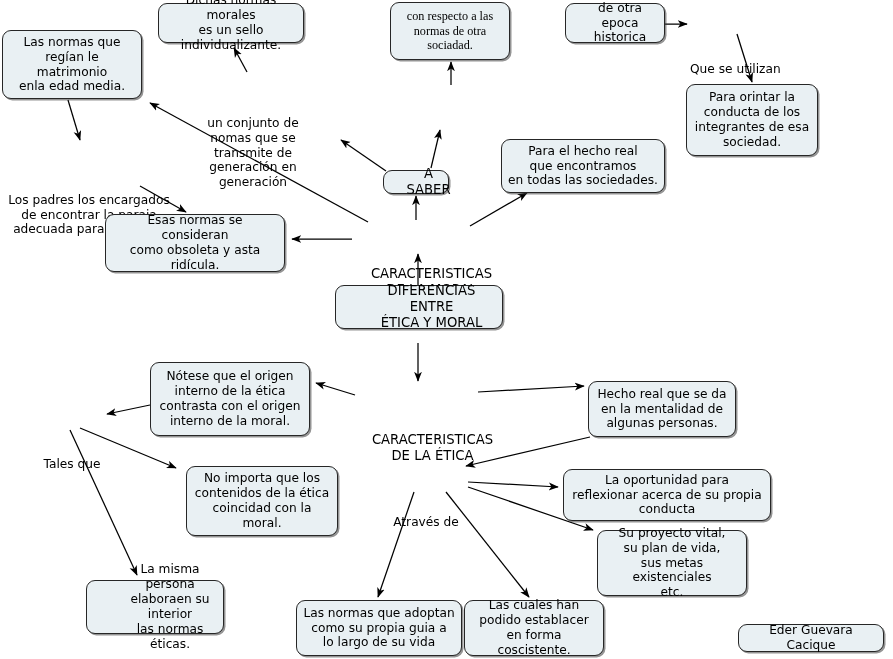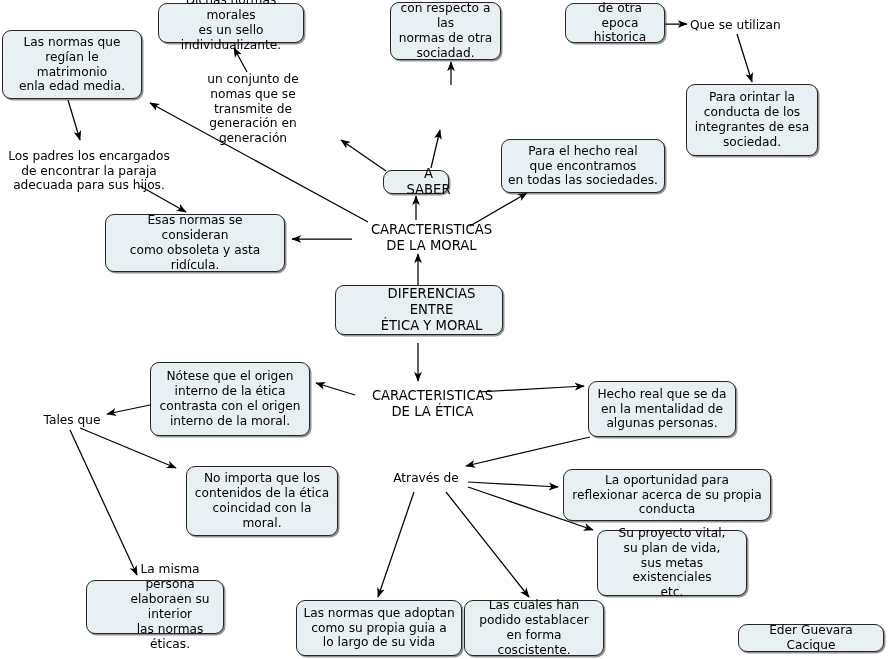--- a/index.html
+++ b/index.html
@@ -42,20 +42,21 @@
     background: #e9f0f3;
     border: 1px solid #262626;
     border-radius: 9px;
     box-shadow: 1.5px 1.5px 0 rgba(60,60,60,0.55);
     padding: 3px 6px;
   }
   .plain {
     background: transparent;
     border: none;
     box-shadow: none;
+    margin-top: 44px;
   }
   .fs12 { font-size: 12.2px; }
   .fs13 { font-size: 13.2px; padding-left: 31px; }
 </style>
 </head>
 <body>
 
 <div id="canvas">
 
   <svg id="edges" viewBox="0 0 893 659" width="893" height="659" xmlns="http://www.w3.org/2000/svg">
@@ -116,21 +117,21 @@
     </g>
   </svg>
 
   <div class="node boxed fs12" style="left:2px; top:30px; width:140px; height:69px;">Las normas que
 regían le matrimonio
 enla edad media.</div>
 
   <div class="node boxed fs12" style="left:158px; top:3px; width:146px; height:40px;">Dichas normas morales
 es un sello individualizante.</div>
 
-  <div class="node boxed fs12" style="left:390px; top:2px; width:111px; height:58px;">con respecto a las
+  <div class="node boxed fs12" style="left:390px; top:2px; width:120px; height:58px;font-family:Liberation Serif, serif;">con respecto a las
 normas de otra
 sociadad.</div>
 
   <div class="node boxed fs12" style="left:565px; top:3px; width:100px; height:40px;padding-left:16px;">de otra epoca
 historica</div>
 
   <div class="node plain fs12" style="left:690px; top:16px; width:110px; height:18px; justify-content:flex-start;">Que se utilizan</div>
 
   <div class="node boxed fs12" style="left:686px; top:84px; width:132px; height:72px;">Para orintar la
 conducta de los
@@ -154,21 +155,21 @@
 como obsoleta y asta
 ridícula.</div>
 
   <div class="node boxed fs12" style="left:501px; top:139px; width:164px; height:54px;">Para el hecho real
 que encontramos
 en todas las sociedades.</div>
 
   <div class="node plain fs13" style="left:352px; top:221px; width:128px; height:34px;">CARACTERISTICAS
 DE LA MORAL</div>
 
-  <div class="node boxed fs13" style="left:335px; top:285px; width:168px; height:50px;text-align:center;">DIFERENCIAS ENTRE
+  <div class="node boxed fs13" style="left:335px; top:285px; width:168px; height:44px;text-align:center;">DIFERENCIAS ENTRE
 ÉTICA Y MORAL</div>
 
   <div class="node plain fs13" style="left:354px; top:387px; width:126px; height:34px;">CARACTERISTICAS
 DE LA ÉTICA</div>
 
   <div class="node boxed fs12" style="left:150px; top:362px; width:160px; height:74px;">Nótese que el origen
 interno de la ética
 contrasta con el origen
 interno de la moral.</div>
 

